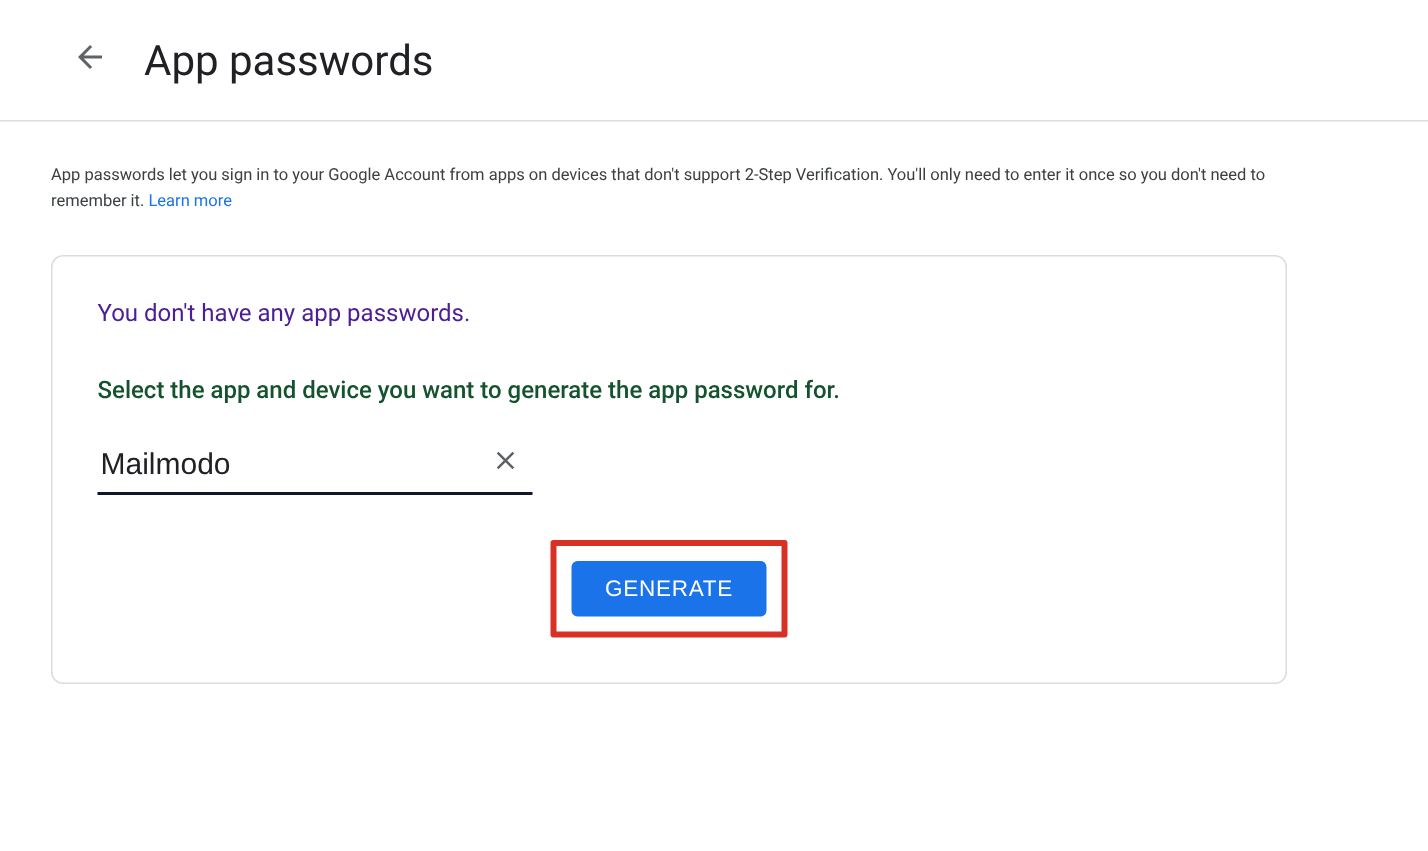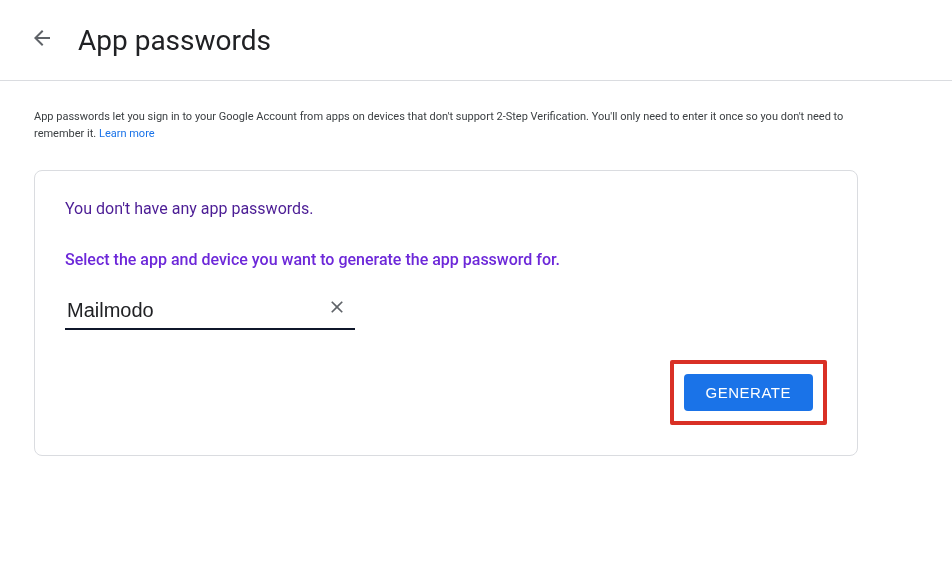--- a/index.html
+++ b/index.html
@@ -10,21 +10,21 @@
     body {
       font-family: 'Google Sans', Roboto, Arial, sans-serif;
       background: #fff;
       color: #202124;
       width: 952px;
       height: 567px;
     }
     .header {
       display: flex;
       align-items: center;
-      padding: 20px 30px 20px 22px;
+      padding: 20px 30px 20px 40px;
       border-bottom: 1px solid #dadce0;
     }
     .back-btn {
       width: 40px;
       height: 40px;
       display: flex;
       align-items: center;
       justify-content: center;
       border-radius: 50%;
       cursor: pointer;
@@ -62,21 +62,21 @@
       max-width: 824px;
     }
     .empty-msg {
       font-size: 16px;
       color: #4c1d95;
       margin-bottom: 32px;
     }
     .select-msg {
       font-size: 16px;
       font-weight: 500;
-      color: #6d28d9;
+      color: #14532d;
       margin-bottom: 26px;
     }
     .input-row {
       display: flex;
       align-items: center;
       margin-bottom: 30px;
     }
     .input-wrap {
       position: relative;
       width: 290px;
@@ -98,21 +98,21 @@
       cursor: pointer;
       color: #5f6368;
     }
     .clear-btn svg {
       width: 20px;
       height: 20px;
       fill: #5f6368;
     }
     .action-row {
       display: flex;
-      justify-content: flex-end;
+      justify-content: center;
     }
     .highlight-box {
       border: 4px solid #d93025;
       padding: 10px;
       display: inline-block;
       border-radius: 2px;
     }
     .generate-btn {
       background: #1a73e8;
       color: #fff;

